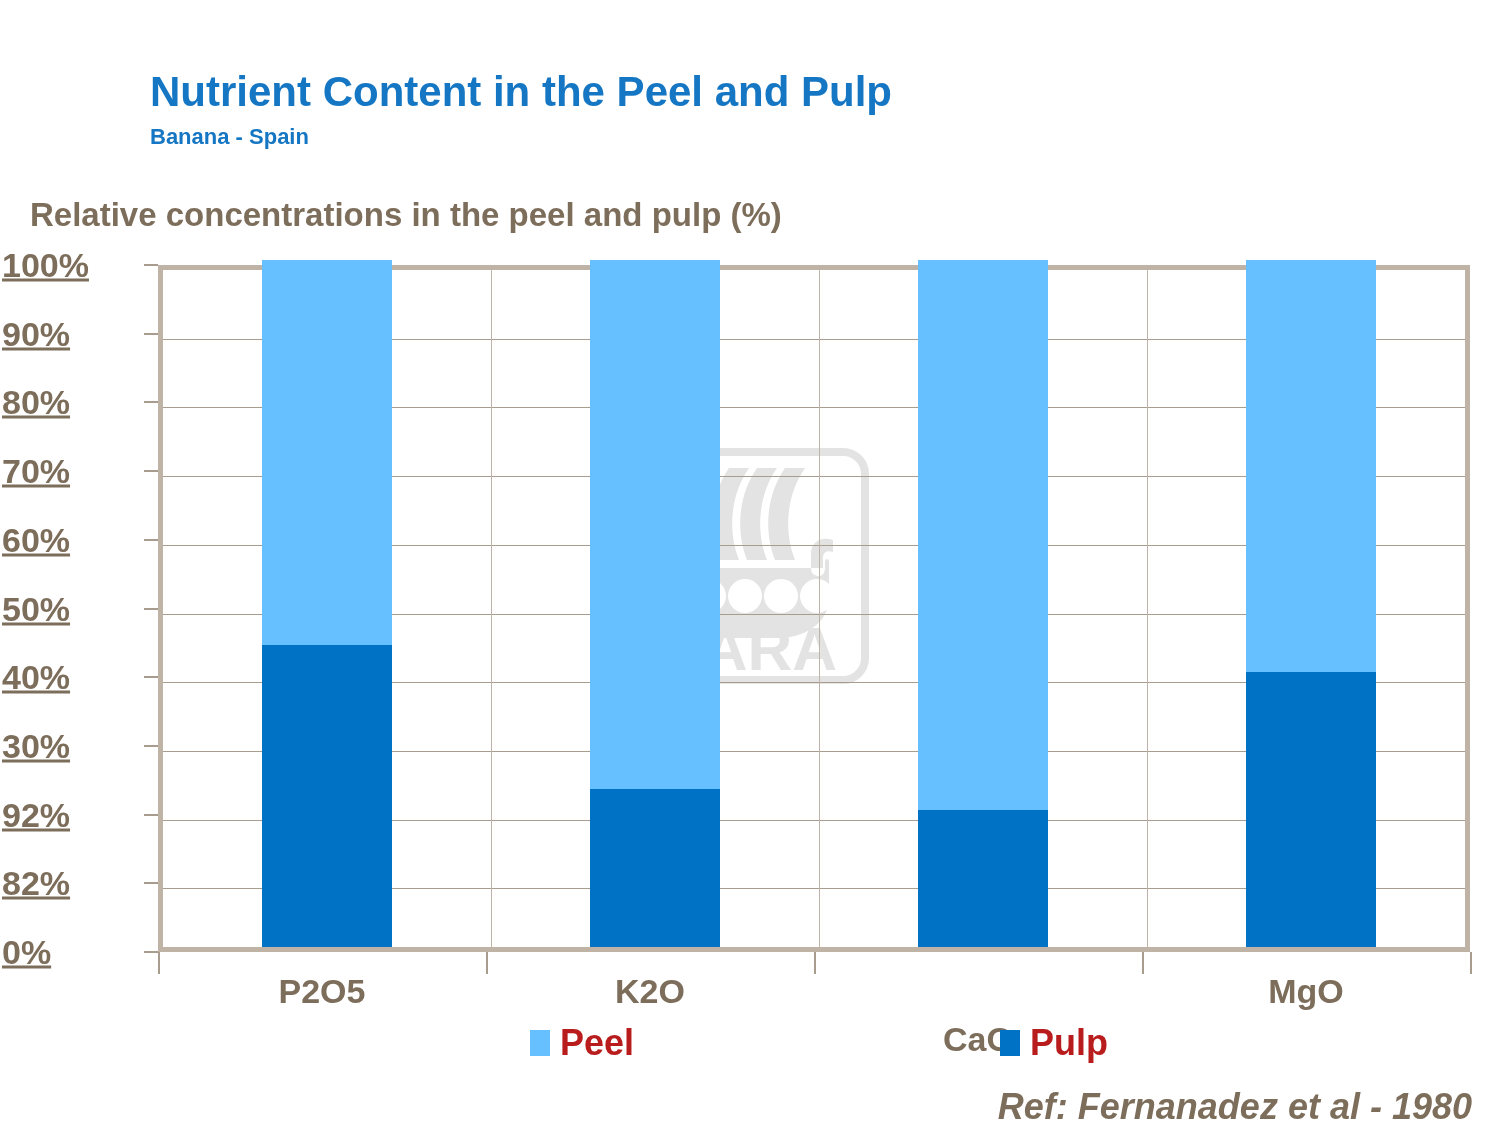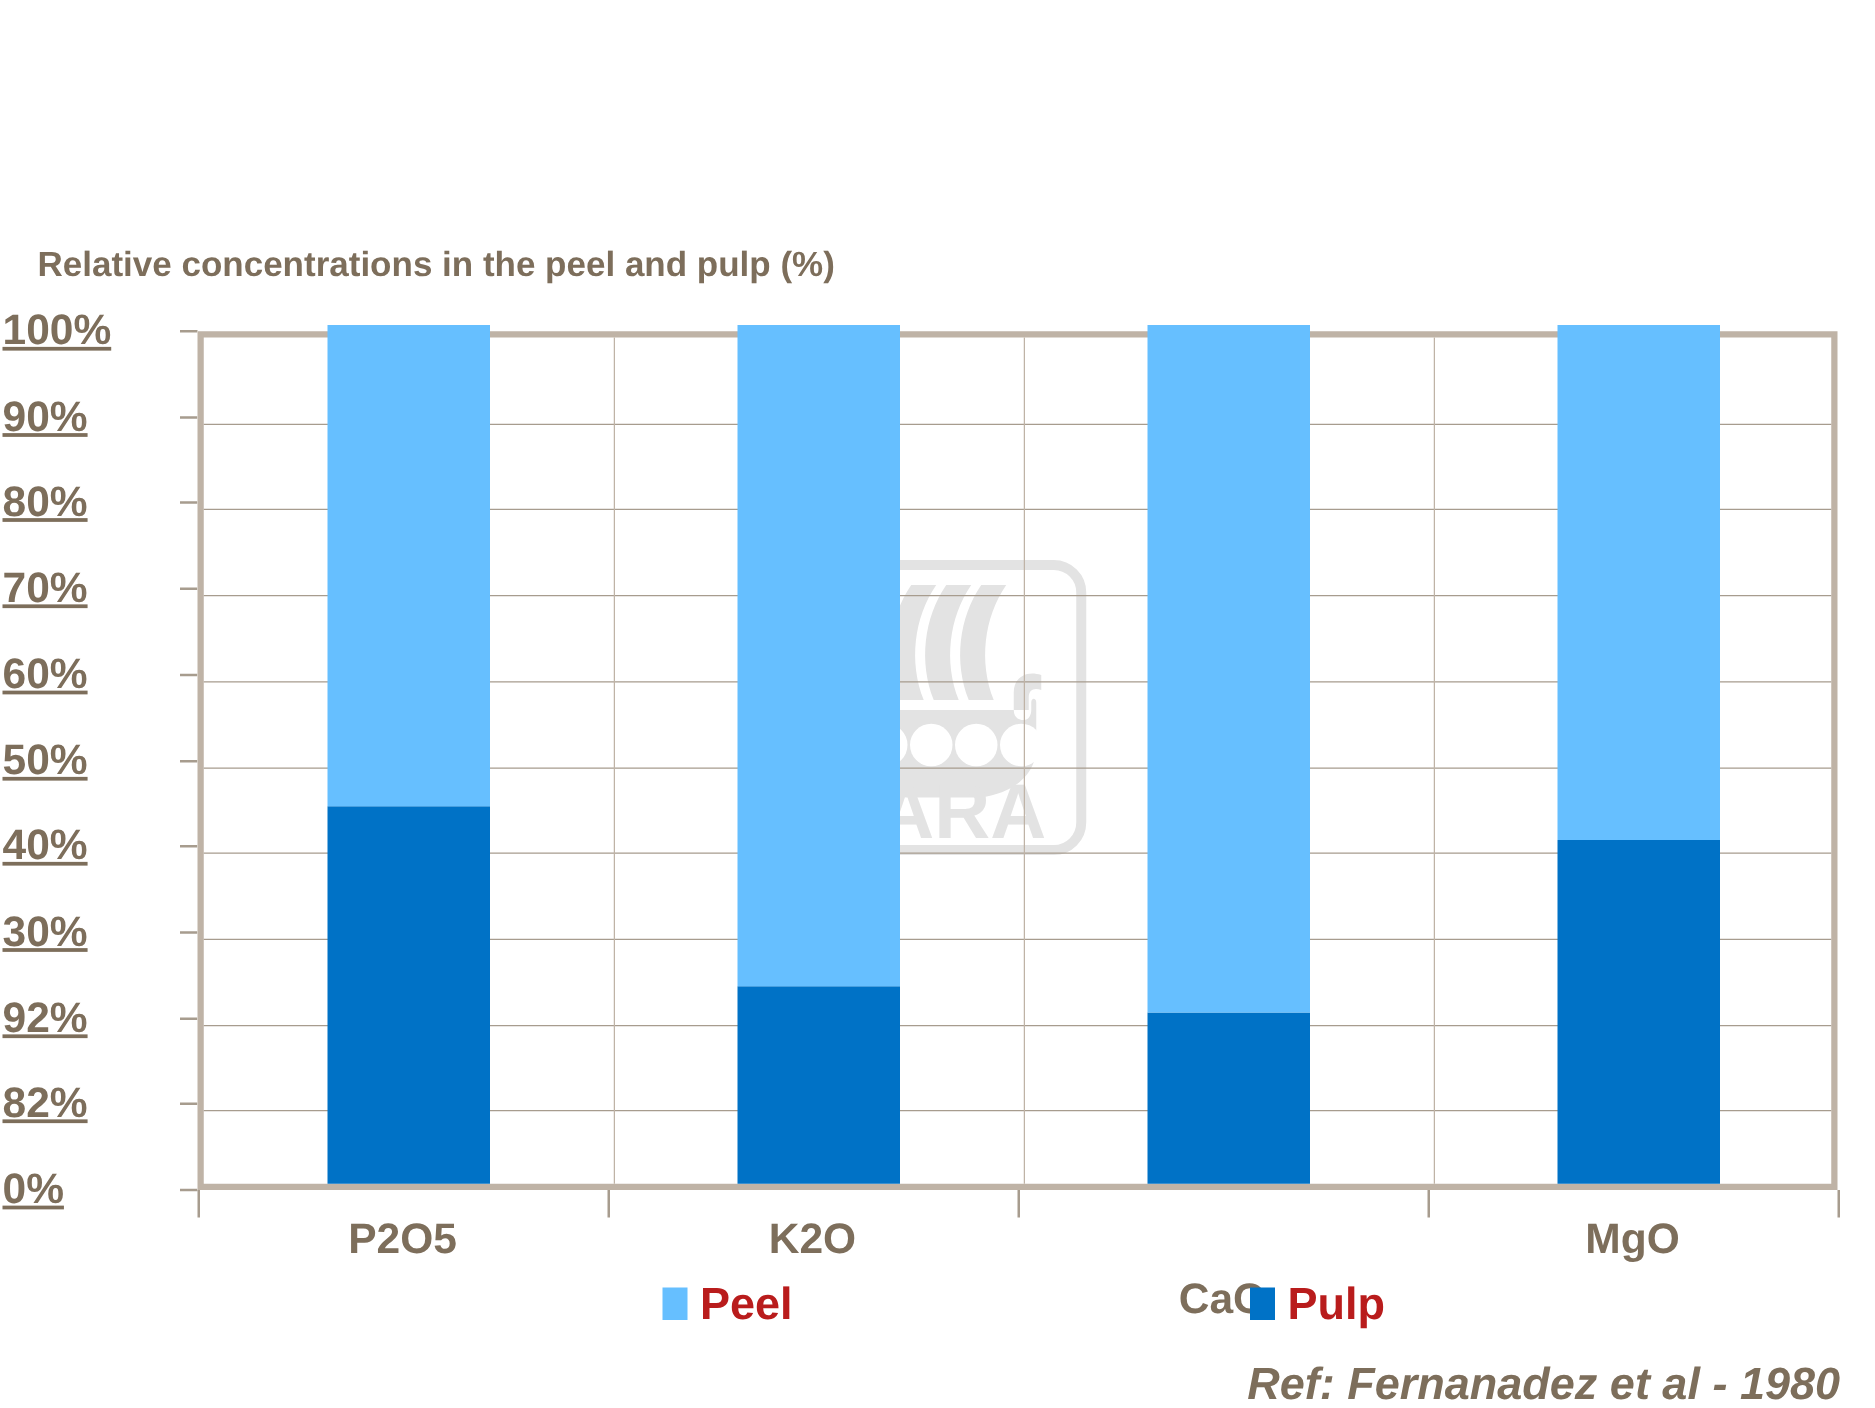--- a/index.html
+++ b/index.html
@@ -33,21 +33,21 @@
     font-weight: bold;
     color: #1577C4;
     line-height: 30px;
     margin-top: 6px;
     white-space: nowrap;
   }
   #axis-caption {
     position: absolute;
     left: 30px;
     top: 196px;
-    font-size: 28px;
+    font-size: 33px;
     font-weight: bold;
     color: #7D6E5B;
     white-space: nowrap;
   }
 
   
   #plot-frame {
     position: absolute;
     left: 158px;
     top: 265px;
@@ -186,20 +186,22 @@
     font-weight: bold;
     font-style: italic;
     color: #7D6E5B;
     white-space: nowrap;
   }
 </style>
 </head>
 <body>
 
 <div id="title-block">
+  <div id="chart-title">Nutrient Content in the Peel and Pulp</div>
+  <div id="chart-subtitle">Banana  - Spain</div>
 </div>
 
 <div id="axis-caption">Relative concentrations in the peel and pulp (%)</div>
 
 <div id="y-axis">
     <div class="y-tick-label" style="top: 952px;">0%</div>
     <div class="y-tick-mark" style="top: 952px;"></div>
     <div class="y-tick-label" style="top: 883.3px;">82%</div>
     <div class="y-tick-mark" style="top: 883.3px;"></div>
     <div class="y-tick-label" style="top: 814.6px;">92%</div>

